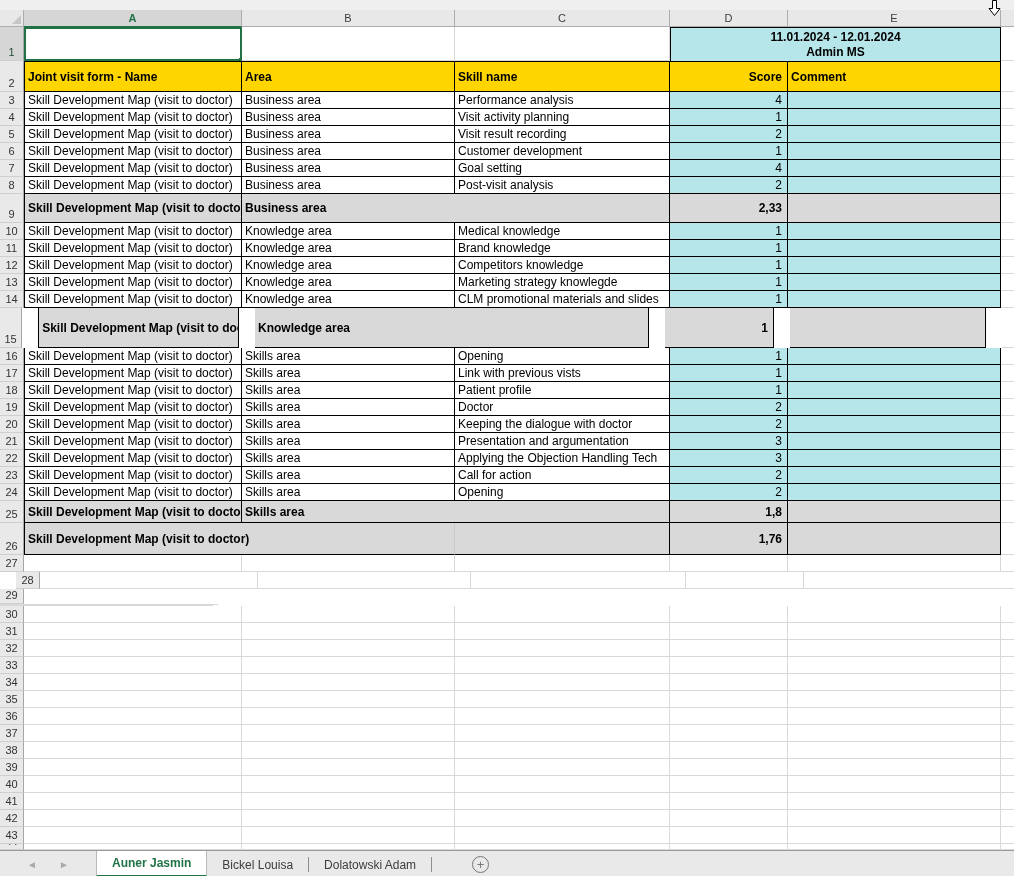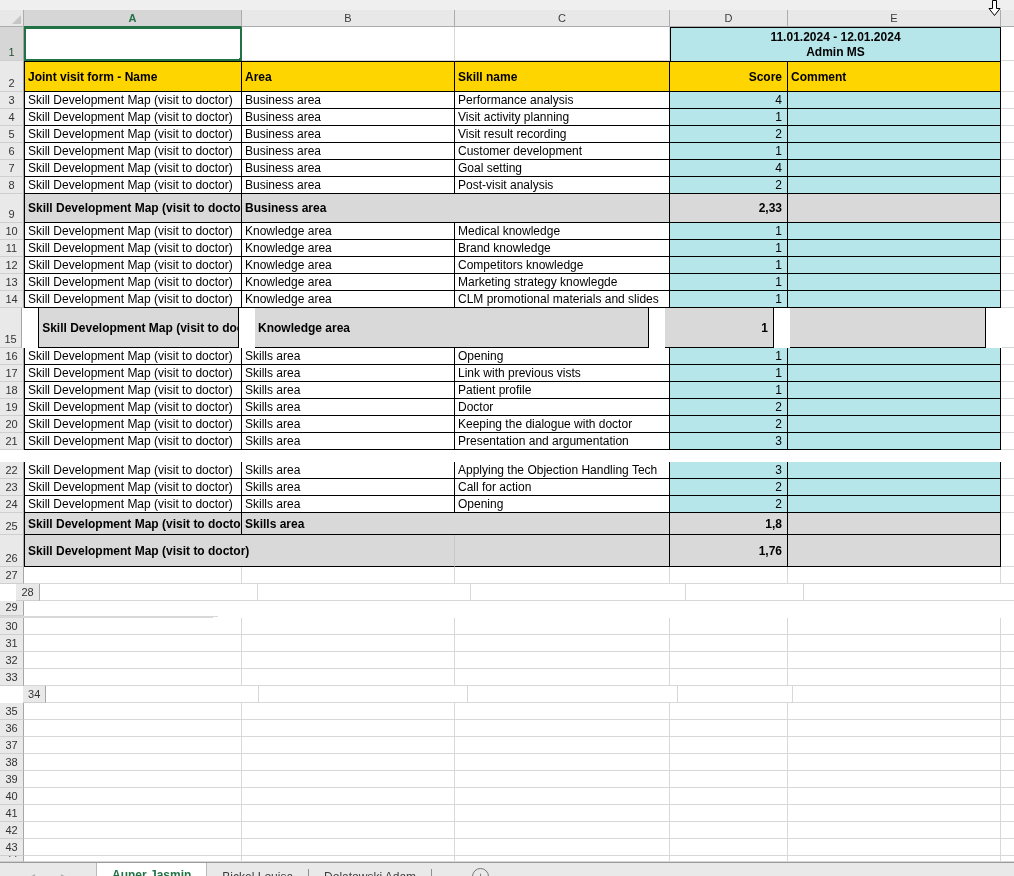--- a/index.html
+++ b/index.html
@@ -280,21 +280,21 @@
       </div>
       <div class="row" style="height: 17px;">
         <div class="rowhdr">21</div>
         <div class="c wA tb tb-first">Skill Development Map (visit to doctor)</div>
         <div class="c wB tb">Skills area</div>
         <div class="c wC tb">Presentation and argumentation</div>
         <div class="c wD tb cyan num">3</div>
         <div class="c wE tb cyan"></div>
         <div class="sliver"></div>
       </div>
-      <div class="row" style="height: 17px; margin-top: 12px;">
+      <div class="row" style="height: 17px;">
         <div class="rowhdr">22</div>
         <div class="c wA tb tb-first">Skill Development Map (visit to doctor)</div>
         <div class="c wB tb">Skills area</div>
         <div class="c wC tb">Applying the Objection Handling Tech</div>
         <div class="c wD tb cyan num">3</div>
         <div class="c wE tb cyan"></div>
         <div class="sliver"></div>
       </div>
       <div class="row" style="height: 17px;">
         <div class="rowhdr">23</div>
@@ -386,21 +386,21 @@
       </div>
       <div class="row" style="height: 17px; overflow: hidden;">
         <div class="rowhdr">33</div>
         <div class="c wA ge"></div>
         <div class="c wB ge"></div>
         <div class="c wC ge"></div>
         <div class="c wD ge"></div>
         <div class="c wE ge"></div>
         <div class="sliver"></div>
       </div>
-      <div class="row" style="height: 17px; overflow: hidden; padding-left: 23px;">
+      <div class="row" style="height: 17px; overflow: hidden;">
         <div class="rowhdr">34</div>
         <div class="c wA ge"></div>
         <div class="c wB ge"></div>
         <div class="c wC ge"></div>
         <div class="c wD ge"></div>
         <div class="c wE ge"></div>
         <div class="sliver"></div>
       </div>
       <div class="row" style="height: 17px; overflow: hidden;">
         <div class="rowhdr">35</div>

